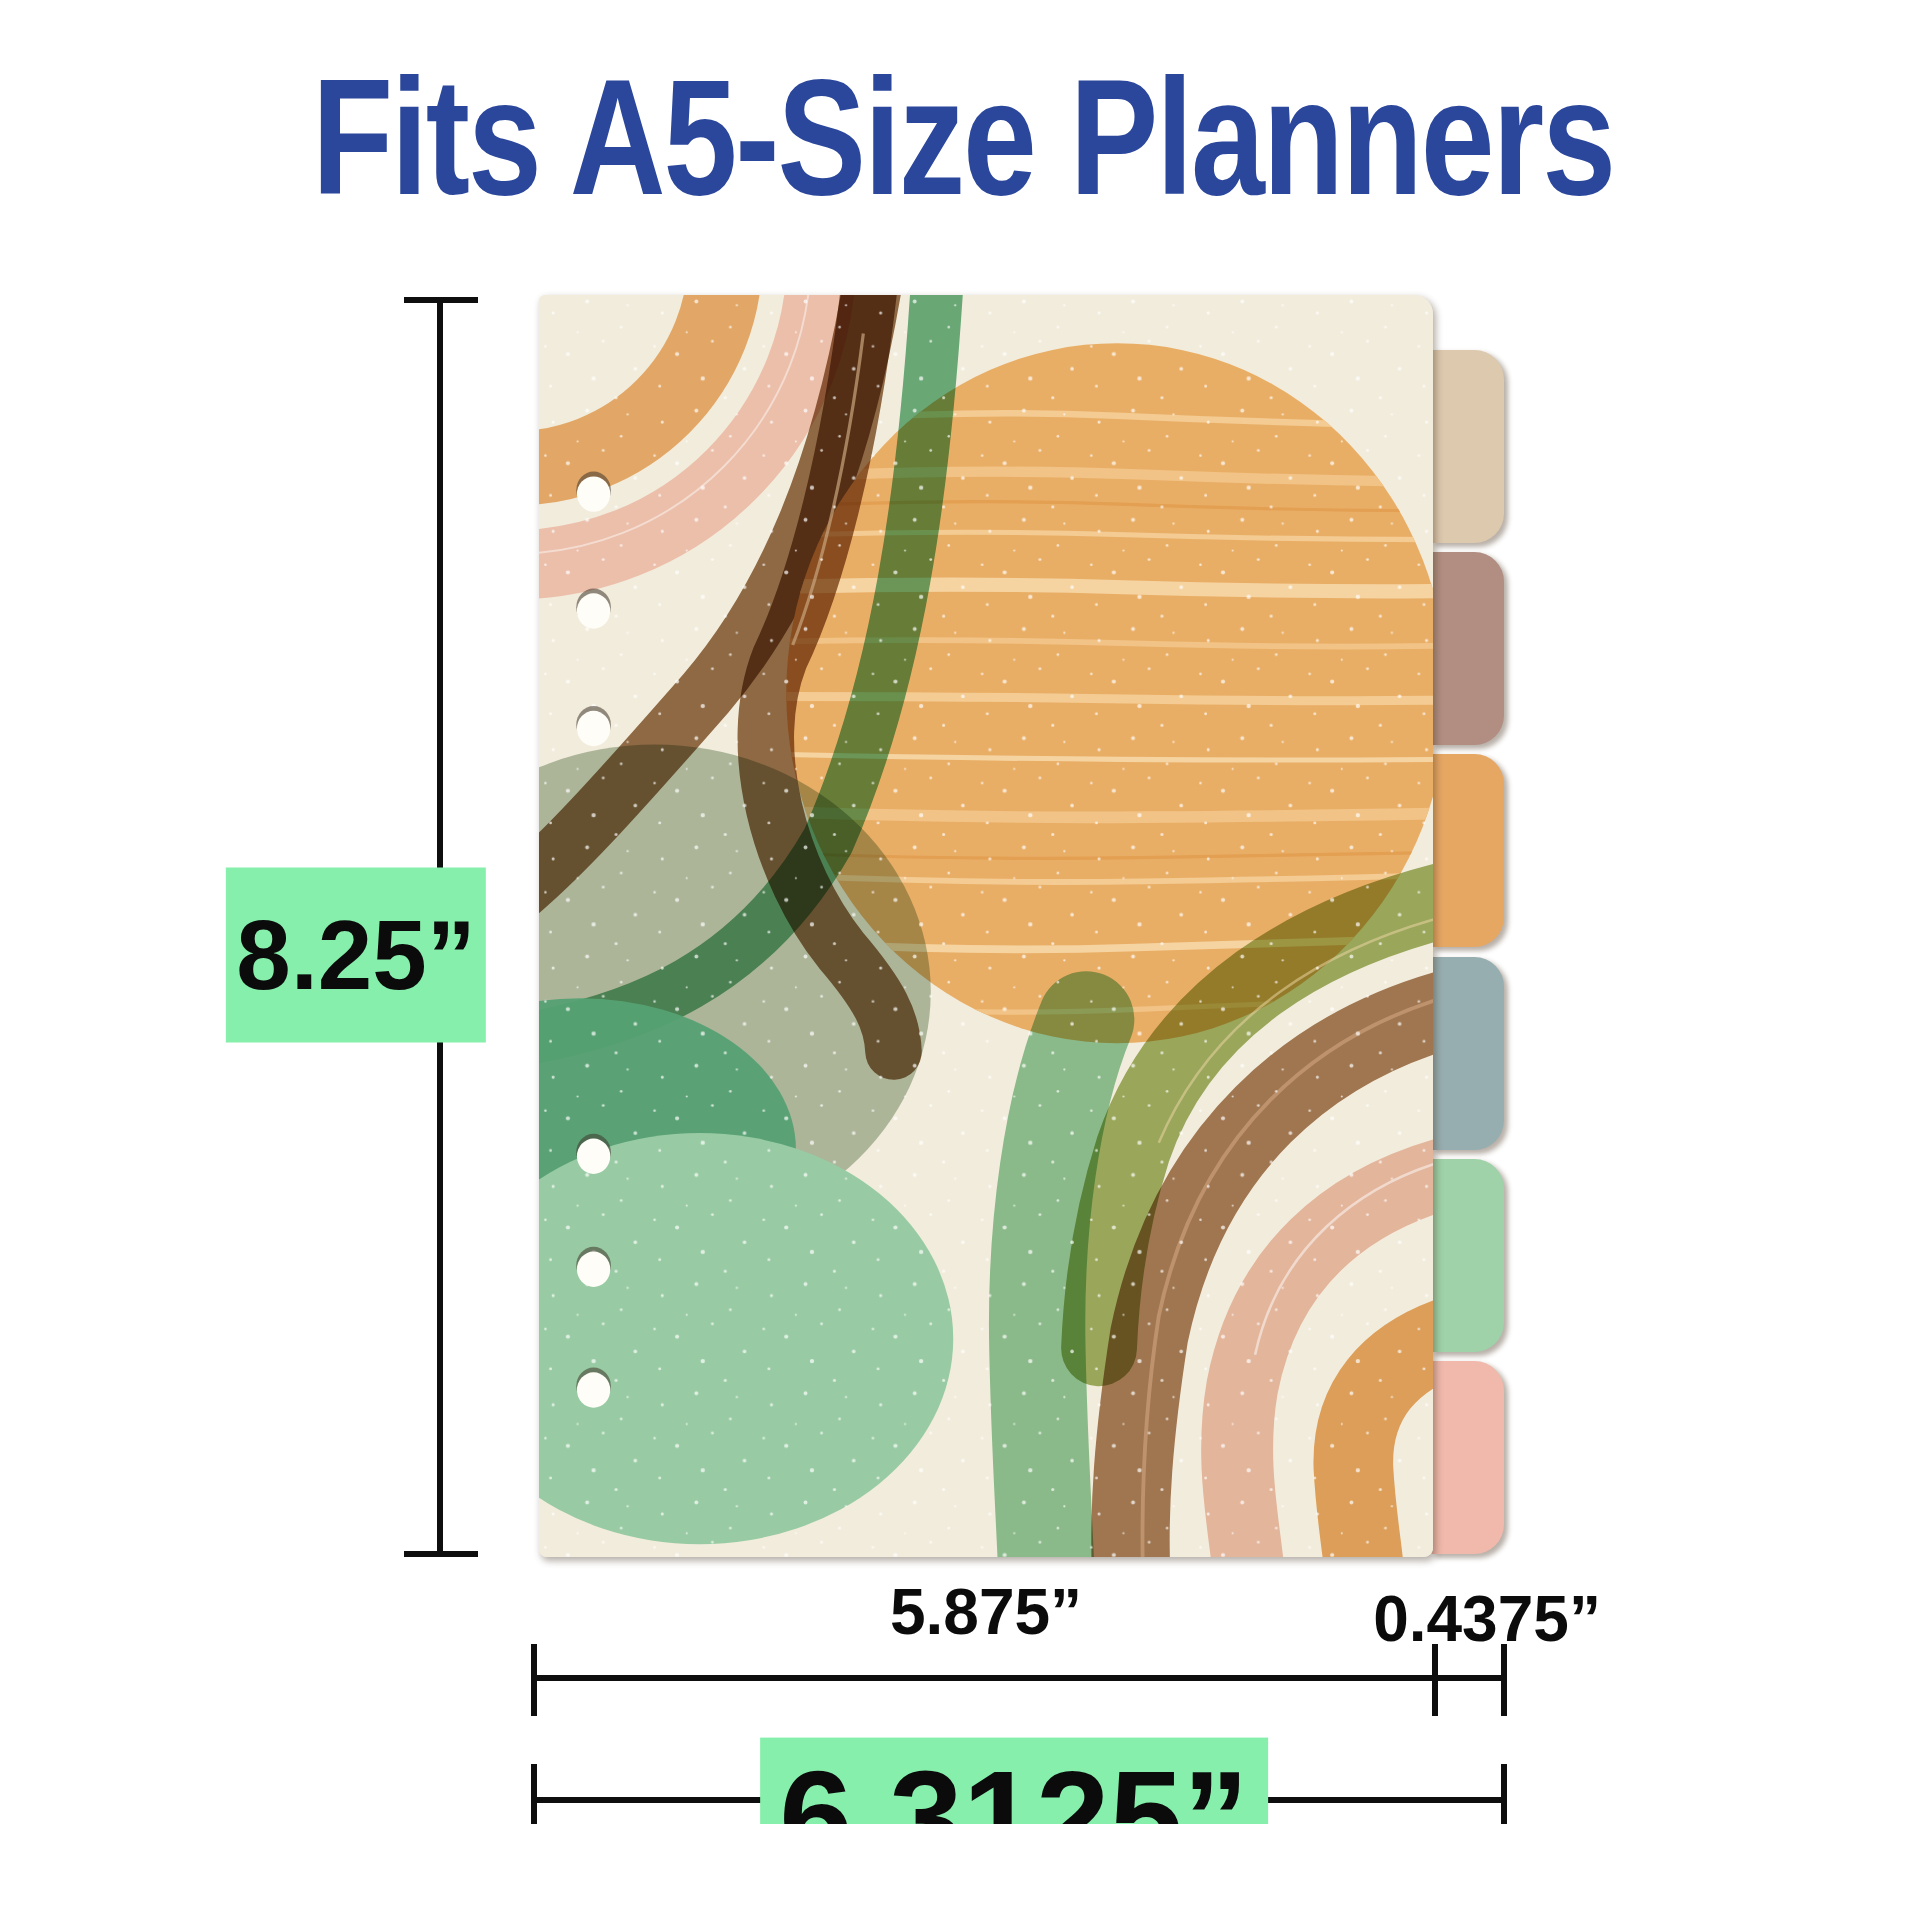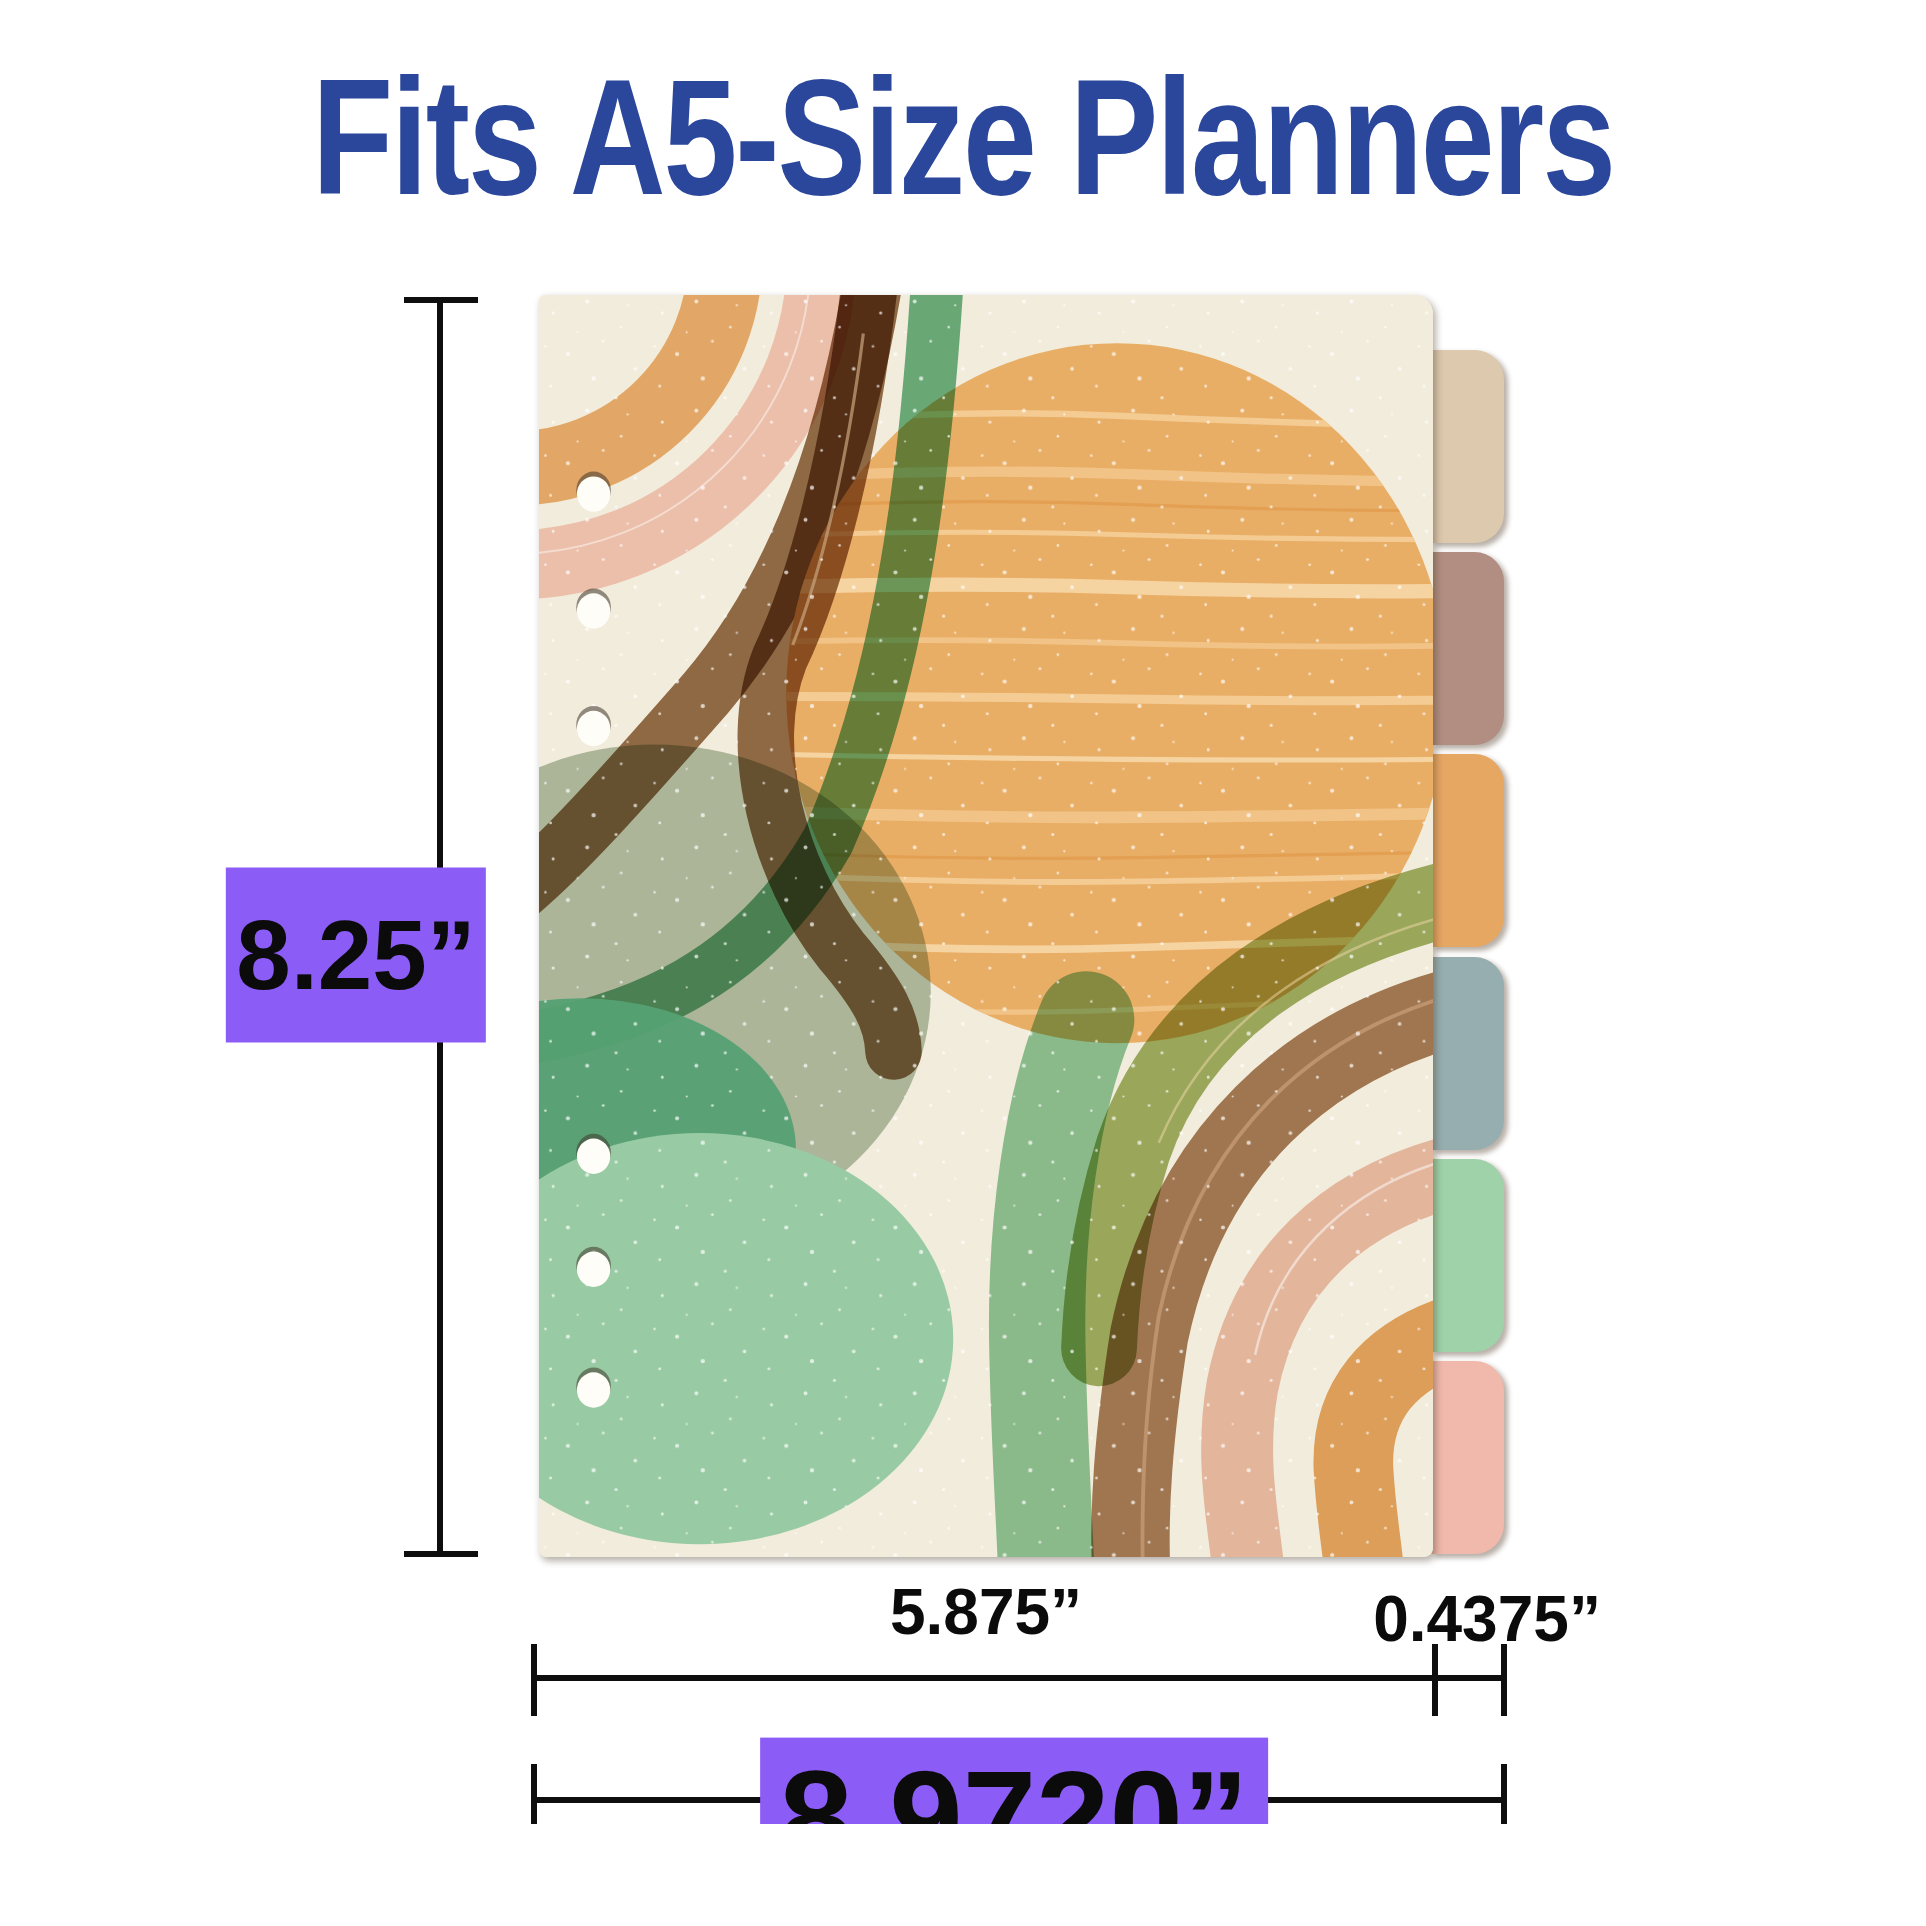--- a/index.html
+++ b/index.html
@@ -14,21 +14,21 @@
         background:#f2ecdc;border-radius:6.4px 19px 9px 7.7px;overflow:hidden;
         box-shadow:2.6px 3.2px 7.7px rgba(60,45,25,.38);z-index:2;}
   #page svg{display:block;width:100%;height:100%;isolation:isolate;}
   .tab{position:absolute;left:1432px;width:72px;height:193px;
        border-radius:0 29.5px 29.5px 0;z-index:1;
        box-shadow:3.2px 3.9px 5.8px rgba(70,50,30,.38);}
   
   .dim{position:absolute;background:#0e0e0e;z-index:3;}
   .dim-label{position:absolute;z-index:4;color:#0b0b0b;white-space:nowrap;
              transform:translate(-50%,-50%);}
-  .dim-label.bold{font-weight:700;background:#8b5cf6;}
+  .dim-label.bold{font-weight:700;background:#86efac;}
   #dim-height-label{font-size:98px;padding:31px 10.3px;}
   #dim-total-label{font-size:132px;padding:3.9px 19px;}
   #dim-body-label,#dim-tab-label{font-size:64px;font-weight:700;}
 </style>
 </head>
 <body>
 
 <div id="canvas">
 
   <div id="title" style="color: rgb(43, 71, 156);">Fits A5-Size Planners</div>
@@ -151,16 +151,16 @@
   <div class="dim-label" id="dim-body-label" style="left:986px;top:1612px;">5.875”</div>
   <div class="dim-label" id="dim-tab-label" style="left:1487px;top:1611px;margin-top:8px;">0.4375”</div>
   <div class="dim" style="left:531px;top:1644px;width:5.8px;height:72px;"></div>
   <div class="dim" style="left:1432px;top:1644px;width:5.8px;height:72px;"></div>
   <div class="dim" style="left:1501px;top:1644px;width:5.8px;height:72px;"></div>
   <div class="dim" style="left:534px;top:1675px;width:970px;height:5.8px;"></div>
 
   <div class="dim" style="left:531px;top:1764px;width:5.8px;height:72px;"></div>
   <div class="dim" style="left:1501px;top:1764px;width:5.8px;height:72px;"></div>
   <div class="dim" style="left:534px;top:1797px;width:970px;height:5.8px;"></div>
-  <div class="dim-label bold" id="dim-total-label" style="left:1014px;top:1817px;">8.9720”</div>
+  <div class="dim-label bold" id="dim-total-label" style="left:1014px;top:1817px;">6.3125”</div>
 
 </div>
 
 
 </body></html>

